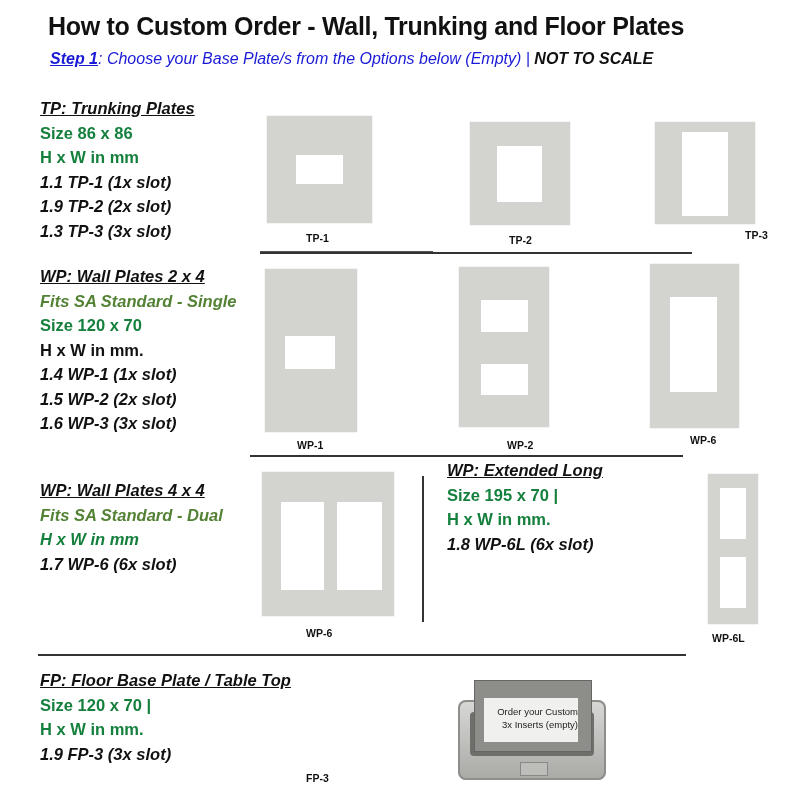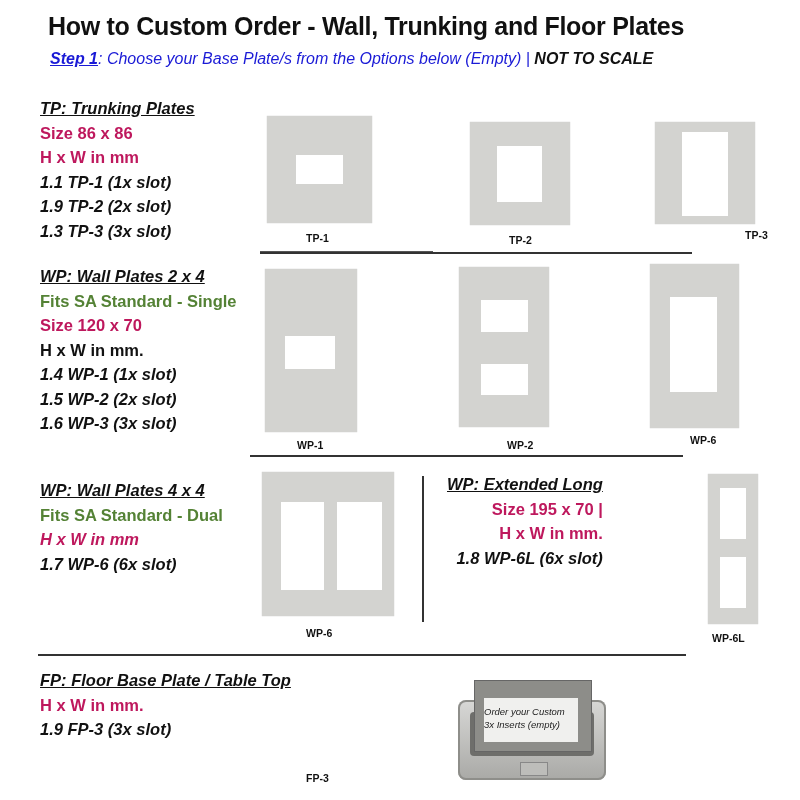--- a/index.html
+++ b/index.html
@@ -5,34 +5,34 @@
   html,body{margin:0;padding:0;background:#ffffff;}
   body{width:800px;height:800px;position:relative;overflow:hidden;font-family:"Liberation Sans","DejaVu Sans",sans-serif;}
   .abs{position:absolute;}
   .title{left:48px;top:12px;font-size:25px;font-weight:bold;color:#111;white-space:nowrap;letter-spacing:-0.3px;}
   .step{left:50px;top:50px;font-size:16px;font-style:italic;color:#1a1ad6;white-space:nowrap;}
   .step .steplbl{font-size:16px;font-weight:bold;text-decoration:underline;font-style:italic;}
   .step .nts{color:#111;font-weight:bold;}
   .blk{font-size:16.5px;line-height:24.5px;font-weight:bold;white-space:nowrap;}
   .blk div{white-space:nowrap;}
   .hdr{font-style:italic;text-decoration:underline;color:#111;}
-  .orange{color:#be185d;}
-  .green{color:#548235;text-align:right;}
+  .orange{color:#15803d;}
+  .green{color:#548235;font-style:italic;text-align:right;}
   .black{color:#111;}
   .it{font-style:italic;}
   .plate{background:#d3d3d0;position:absolute;box-shadow:0 0 1px #bbb;}
   .hole{background:#ffffff;position:absolute;}
   .cap{font-size:10.5px;font-weight:bold;color:#111;position:absolute;white-space:nowrap;}
   .hr{position:absolute;height:2px;background:#333;}
   .vr{position:absolute;width:2px;background:#333;}
   .fp{position:absolute;left:458px;top:678px;width:148px;height:108px;}
   .fp-base{position:absolute;left:0;top:22px;width:148px;height:80px;background:linear-gradient(#d8d8d6,#a9a9a6);border-radius:8px;box-shadow:inset 0 0 0 2px #8e8e8a;}
   .fp-inner{position:absolute;left:12px;top:34px;width:124px;height:44px;background:#6e6e6b;border-radius:4px;}
   .fp-lid{position:absolute;left:16px;top:2px;width:116px;height:70px;background:#8d8d89;border:1px solid #666;}
-  .fp-label{position:absolute;left:26px;top:20px;width:94px;height:44px;background:#f0f0ee;font-size:9.5px;line-height:13px;text-align:left;color:#222;padding-top:7px;box-sizing:border-box;font-style:italic;}
+  .fp-label{position:absolute;left:26px;top:20px;width:94px;height:44px;background:#f0f0ee;font-size:9.5px;line-height:13px;text-align:right;color:#222;padding-top:7px;box-sizing:border-box;}
   .fp-latch{position:absolute;left:62px;top:84px;width:26px;height:12px;border:1px solid #888;background:#bdbdba;}
 </style>
 </head>
 <body>
 
 <div class="abs title">How to Custom Order - Wall, Trunking and Floor Plates</div>
 <div class="abs step">
   <span class="steplbl">Step 1</span><span>: Choose your Base Plate/s from the Options below (Empty) | </span><span class="nts">NOT TO SCALE</span>
 </div>
 
@@ -99,37 +99,38 @@
 </div>
 
 <div class="plate" style="left:262px;top:472px;width:132px;height:144px;">
   <div class="hole" style="left:19px;top:30px;width:43px;height:88px;"></div>
   <div class="hole" style="left:75px;top:30px;width:45px;height:88px;"></div>
 </div>
 <div class="cap" style="left:306px;top:627px;">WP-6</div>
 
 <div class="vr" style="left:422px;top:476px;height:146px;"></div>
 
-<div class="abs blk" style="left:447px;top:472px;text-align:right;">
+<div class="abs blk" style="left:447px;top:458px;">
   <div class="hdr">WP: Extended Long</div>
   <div class="orange">Size 195 x 70 |</div>
   <div class="orange">H x W in mm.</div>
   <div class="black it">1.8 WP-6L (6x slot)</div>
 </div>
 
 <div class="plate" style="left:708px;top:474px;width:50px;height:150px;">
   <div class="hole" style="left:12px;top:14px;width:26px;height:51px;"></div>
   <div class="hole" style="left:12px;top:83px;width:26px;height:51px;"></div>
 </div>
 <div class="cap" style="left:712px;top:632px;">WP-6L</div>
 
 <div class="hr" style="left:38px;top:654px;width:648px;"></div>
 
 <div class="abs blk" style="left:40px;top:668px;">
   <div class="hdr">FP: Floor Base Plate / Table Top</div>
+  <div class="orange">Size 120 x 70 |</div>
   <div class="orange">H x W in mm.</div>
   <div class="black it">1.9 FP-3 (3x slot)</div>
 </div>
 <div class="cap" style="left:306px;top:772px;">FP-3</div>
 
 <div class="fp">
   <div class="fp-base"></div>
   <div class="fp-inner"></div>
   <div class="fp-lid"></div>
   <div class="fp-label">

